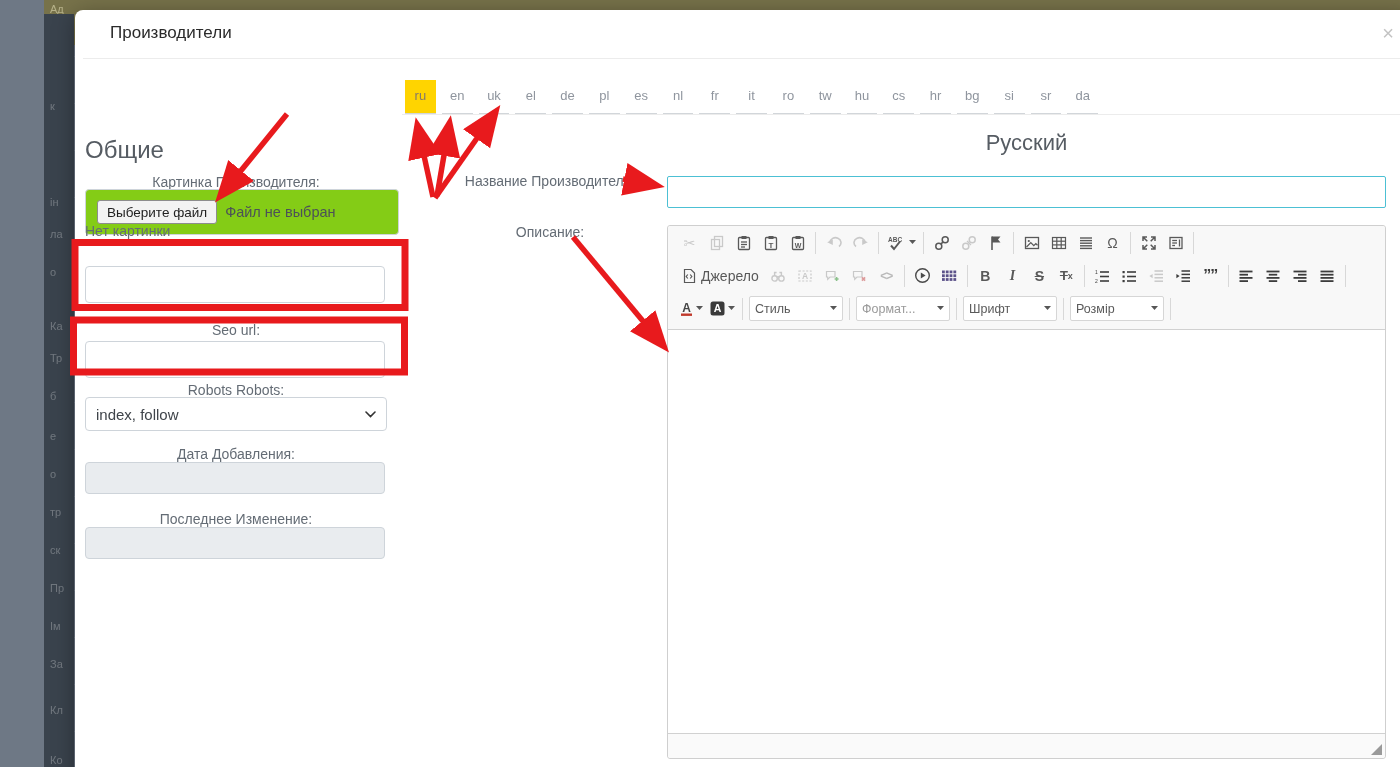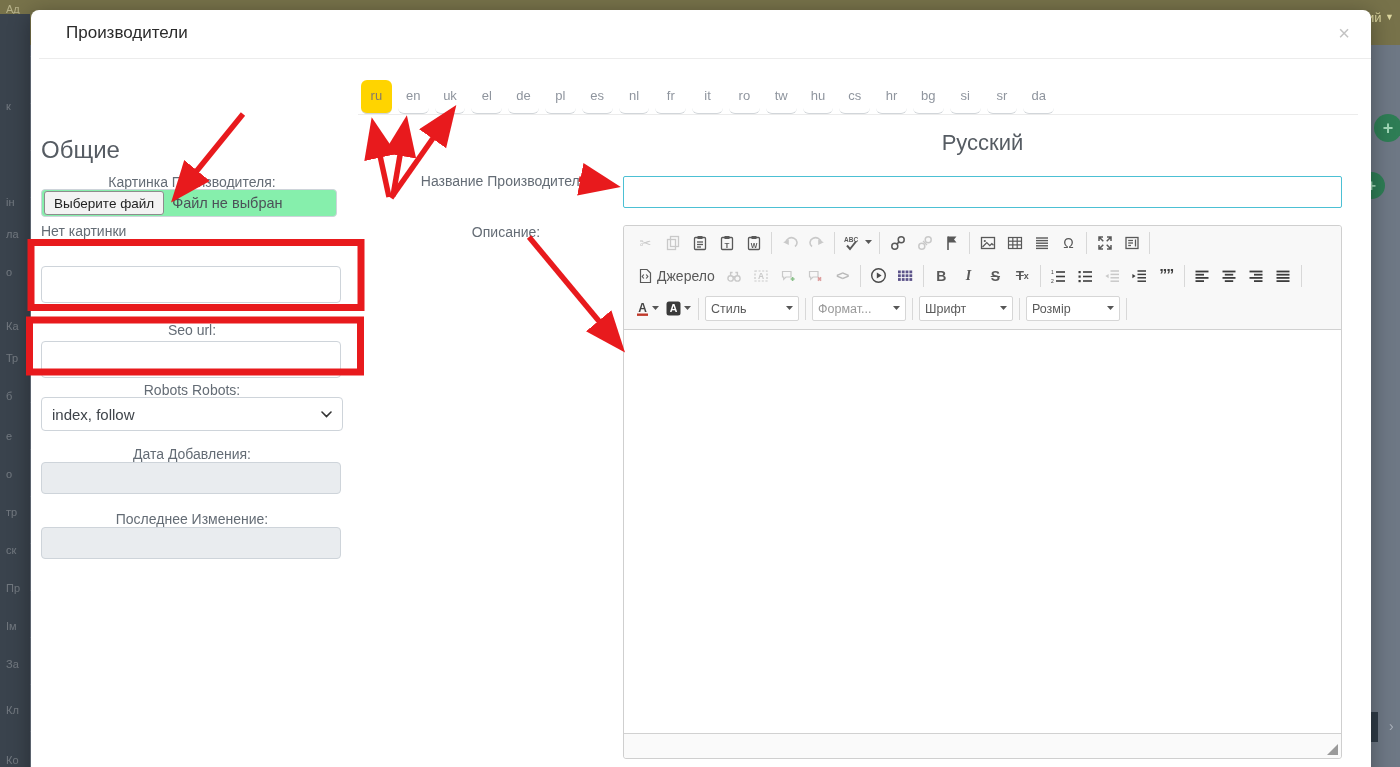--- a/index.html
+++ b/index.html
@@ -1,17 +1,17 @@
 <!DOCTYPE html>
 <html><head>
 <meta charset="utf-8">
 <style>
   html,body{margin:0;padding:0;width:1400px;height:767px;overflow:hidden;
     font-family:"Liberation Sans","DejaVu Sans",sans-serif;background:#6e7885;}
-  #stage{position:relative;width:1220px;height:767px;}
+  #stage{position:relative;width:1220px;height:767px;margin-left:44px;}
 
   
   .bg-topbar{position:absolute;left:0;top:0;width:1400px;height:45px;background:#77724a;z-index:1;}
   .bg-topbar-left{position:absolute;left:6px;top:3px;font-size:11px;color:rgba(235,230,190,.55);}
   .bg-topbar-right{position:absolute;right:6px;top:10px;font-size:13px;color:#ddd7a0;}
   .bg-topbar-right .caret{font-size:9px;vertical-align:2px;}
   .bg-sidebar{position:absolute;left:0;top:14px;width:30px;height:753px;background:#3a434d;z-index:2;}
   .bg-frag{position:absolute;left:6px;font-size:11px;color:rgba(255,255,255,.28);}
   .bg-content{position:absolute;left:30px;top:45px;right:0;bottom:0;background:#6e7885;z-index:1;
     background-image:repeating-linear-gradient(to bottom,transparent 0,transparent 46px,rgba(255,255,255,.09) 46px,rgba(255,255,255,.09) 47px);
@@ -26,29 +26,29 @@
     border-radius:8px;box-shadow:0 4px 22px rgba(0,0,0,.35);z-index:10;}
   .m-header{position:absolute;left:8px;top:0;right:0;height:48px;border-bottom:1px solid #ececec;}
   .m-title{position:absolute;left:27px;top:13px;font-size:17px;font-weight:500;color:#2b2b2b;}
   .m-close{position:absolute;right:14px;top:10px;width:26px;height:26px;display:flex;align-items:center;
     justify-content:center;font-size:20px;color:#c3c3c3;cursor:pointer;}
 
   
   .tabs{position:absolute;left:327px;top:70px;width:1000px;height:34px;border-bottom:1px solid #ececec;
     display:flex;align-items:stretch;}
   .tab{width:30.8px;margin:0 3px;text-align:center;font-size:13px;color:#8f959e;padding-top:8px;
-    border-bottom:1px solid #d2d6da;cursor:pointer;border-radius:6px;}
+    border-bottom:1px solid #d2d6da;cursor:pointer;}
   .tab.active{background:#ffd400;color:#84796b;border-bottom:1px solid #d2d6da;}
 
   
   .h-general{position:absolute;left:10px;top:126px;font-size:24px;font-weight:500;color:#565c63;}
   .lbl{position:absolute;font-size:14px;color:#646c75;text-align:center;}
   .lcol-lbl{left:10px;width:302px;}
   .file-box{position:absolute;left:10px;top:179px;width:290px;height:22px;border:1px solid #ced4da;
-    border-radius:4px;padding:2px;background:#86efac;display:flex;align-items:center;}
+    border-radius:4px;padding:11px;background:#84cc16;display:flex;align-items:center;}
   .file-btn{height:22px;padding:0 9px;background:#f3f3f3;border:1px solid #8d8d8d;border-radius:3px;
     font-size:13.5px;color:#222;display:flex;align-items:center;cursor:pointer;white-space:nowrap;}
   .file-status{margin-left:8px;font-size:14.5px;color:#4c5158;white-space:nowrap;}
   .txt-input{position:absolute;left:10px;width:300px;background:#fff;border:1px solid #ced4da;
     border-radius:4px;font-size:14px;color:#333;padding:0 8px;box-sizing:border-box;}
   .txt-disabled{background:#e9ecef;}
   .sel{position:absolute;left:10px;width:302px;height:34px;border:1px solid #ced4da;border-radius:4px;
     background:#fff;box-sizing:border-box;display:flex;align-items:center;font-size:15px;color:#3f444a;
     padding:0 10px;cursor:pointer;}
   .sel .sel-caret{margin-left:auto;color:#333;}

